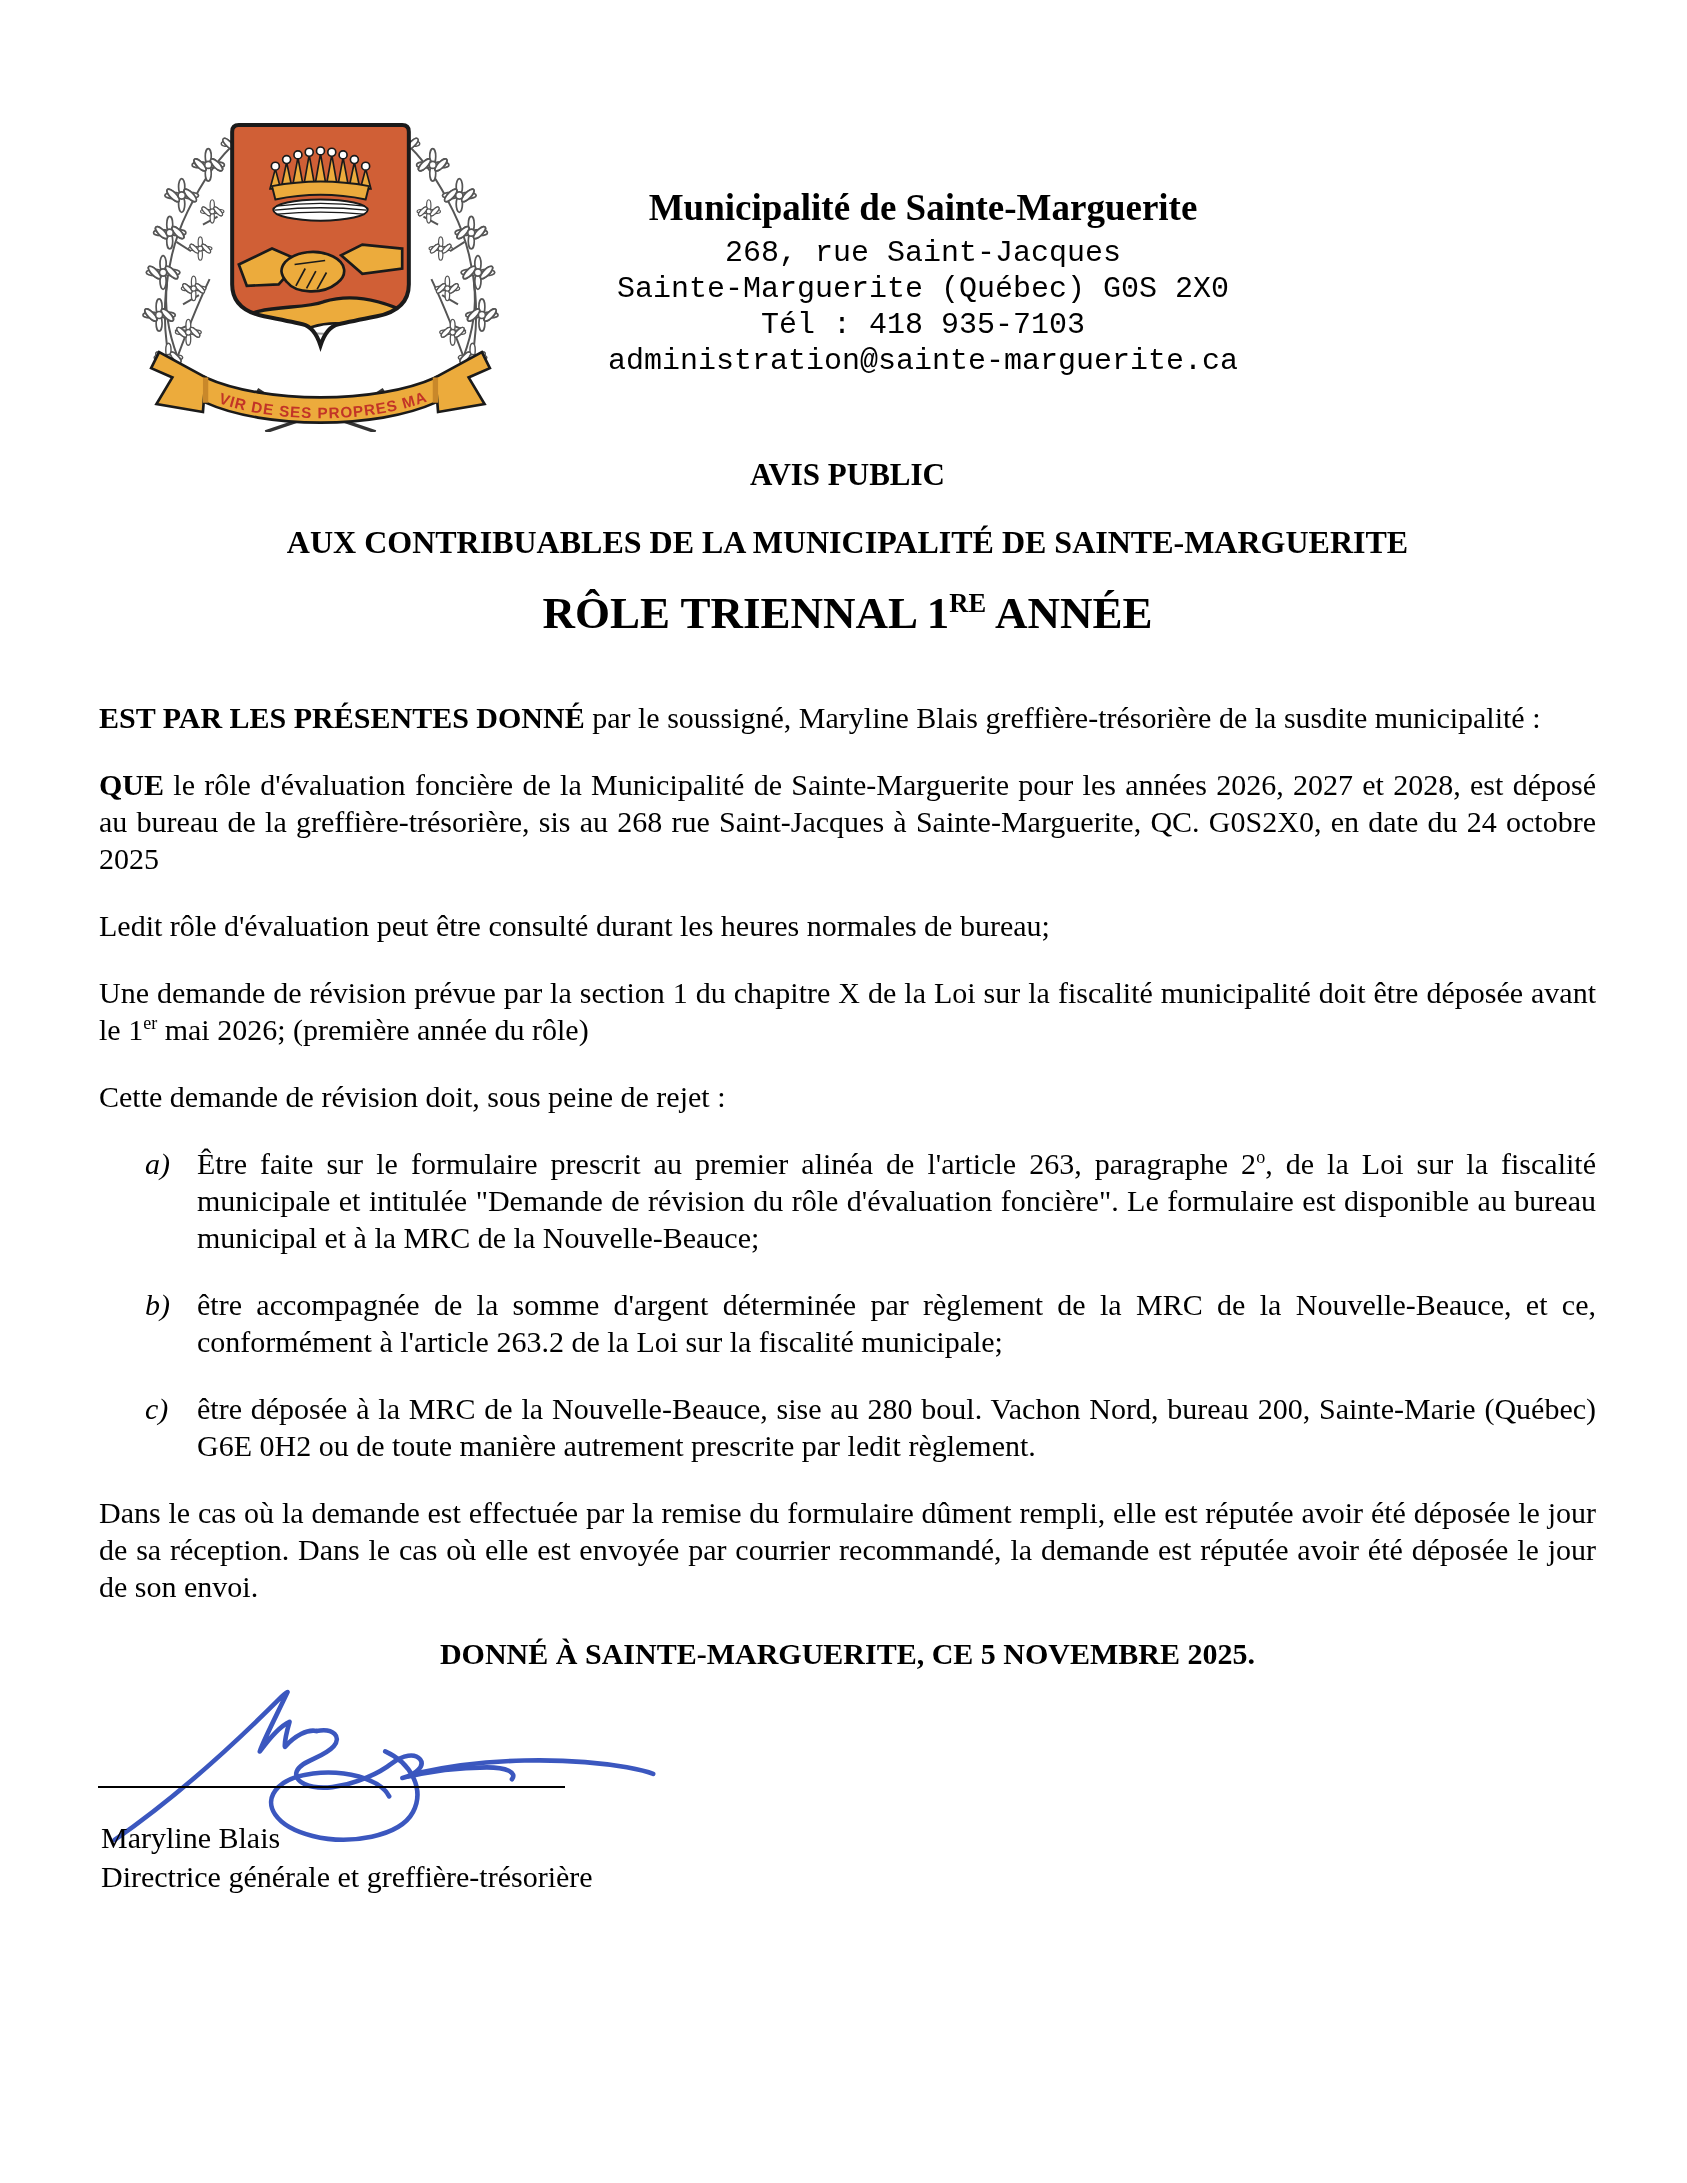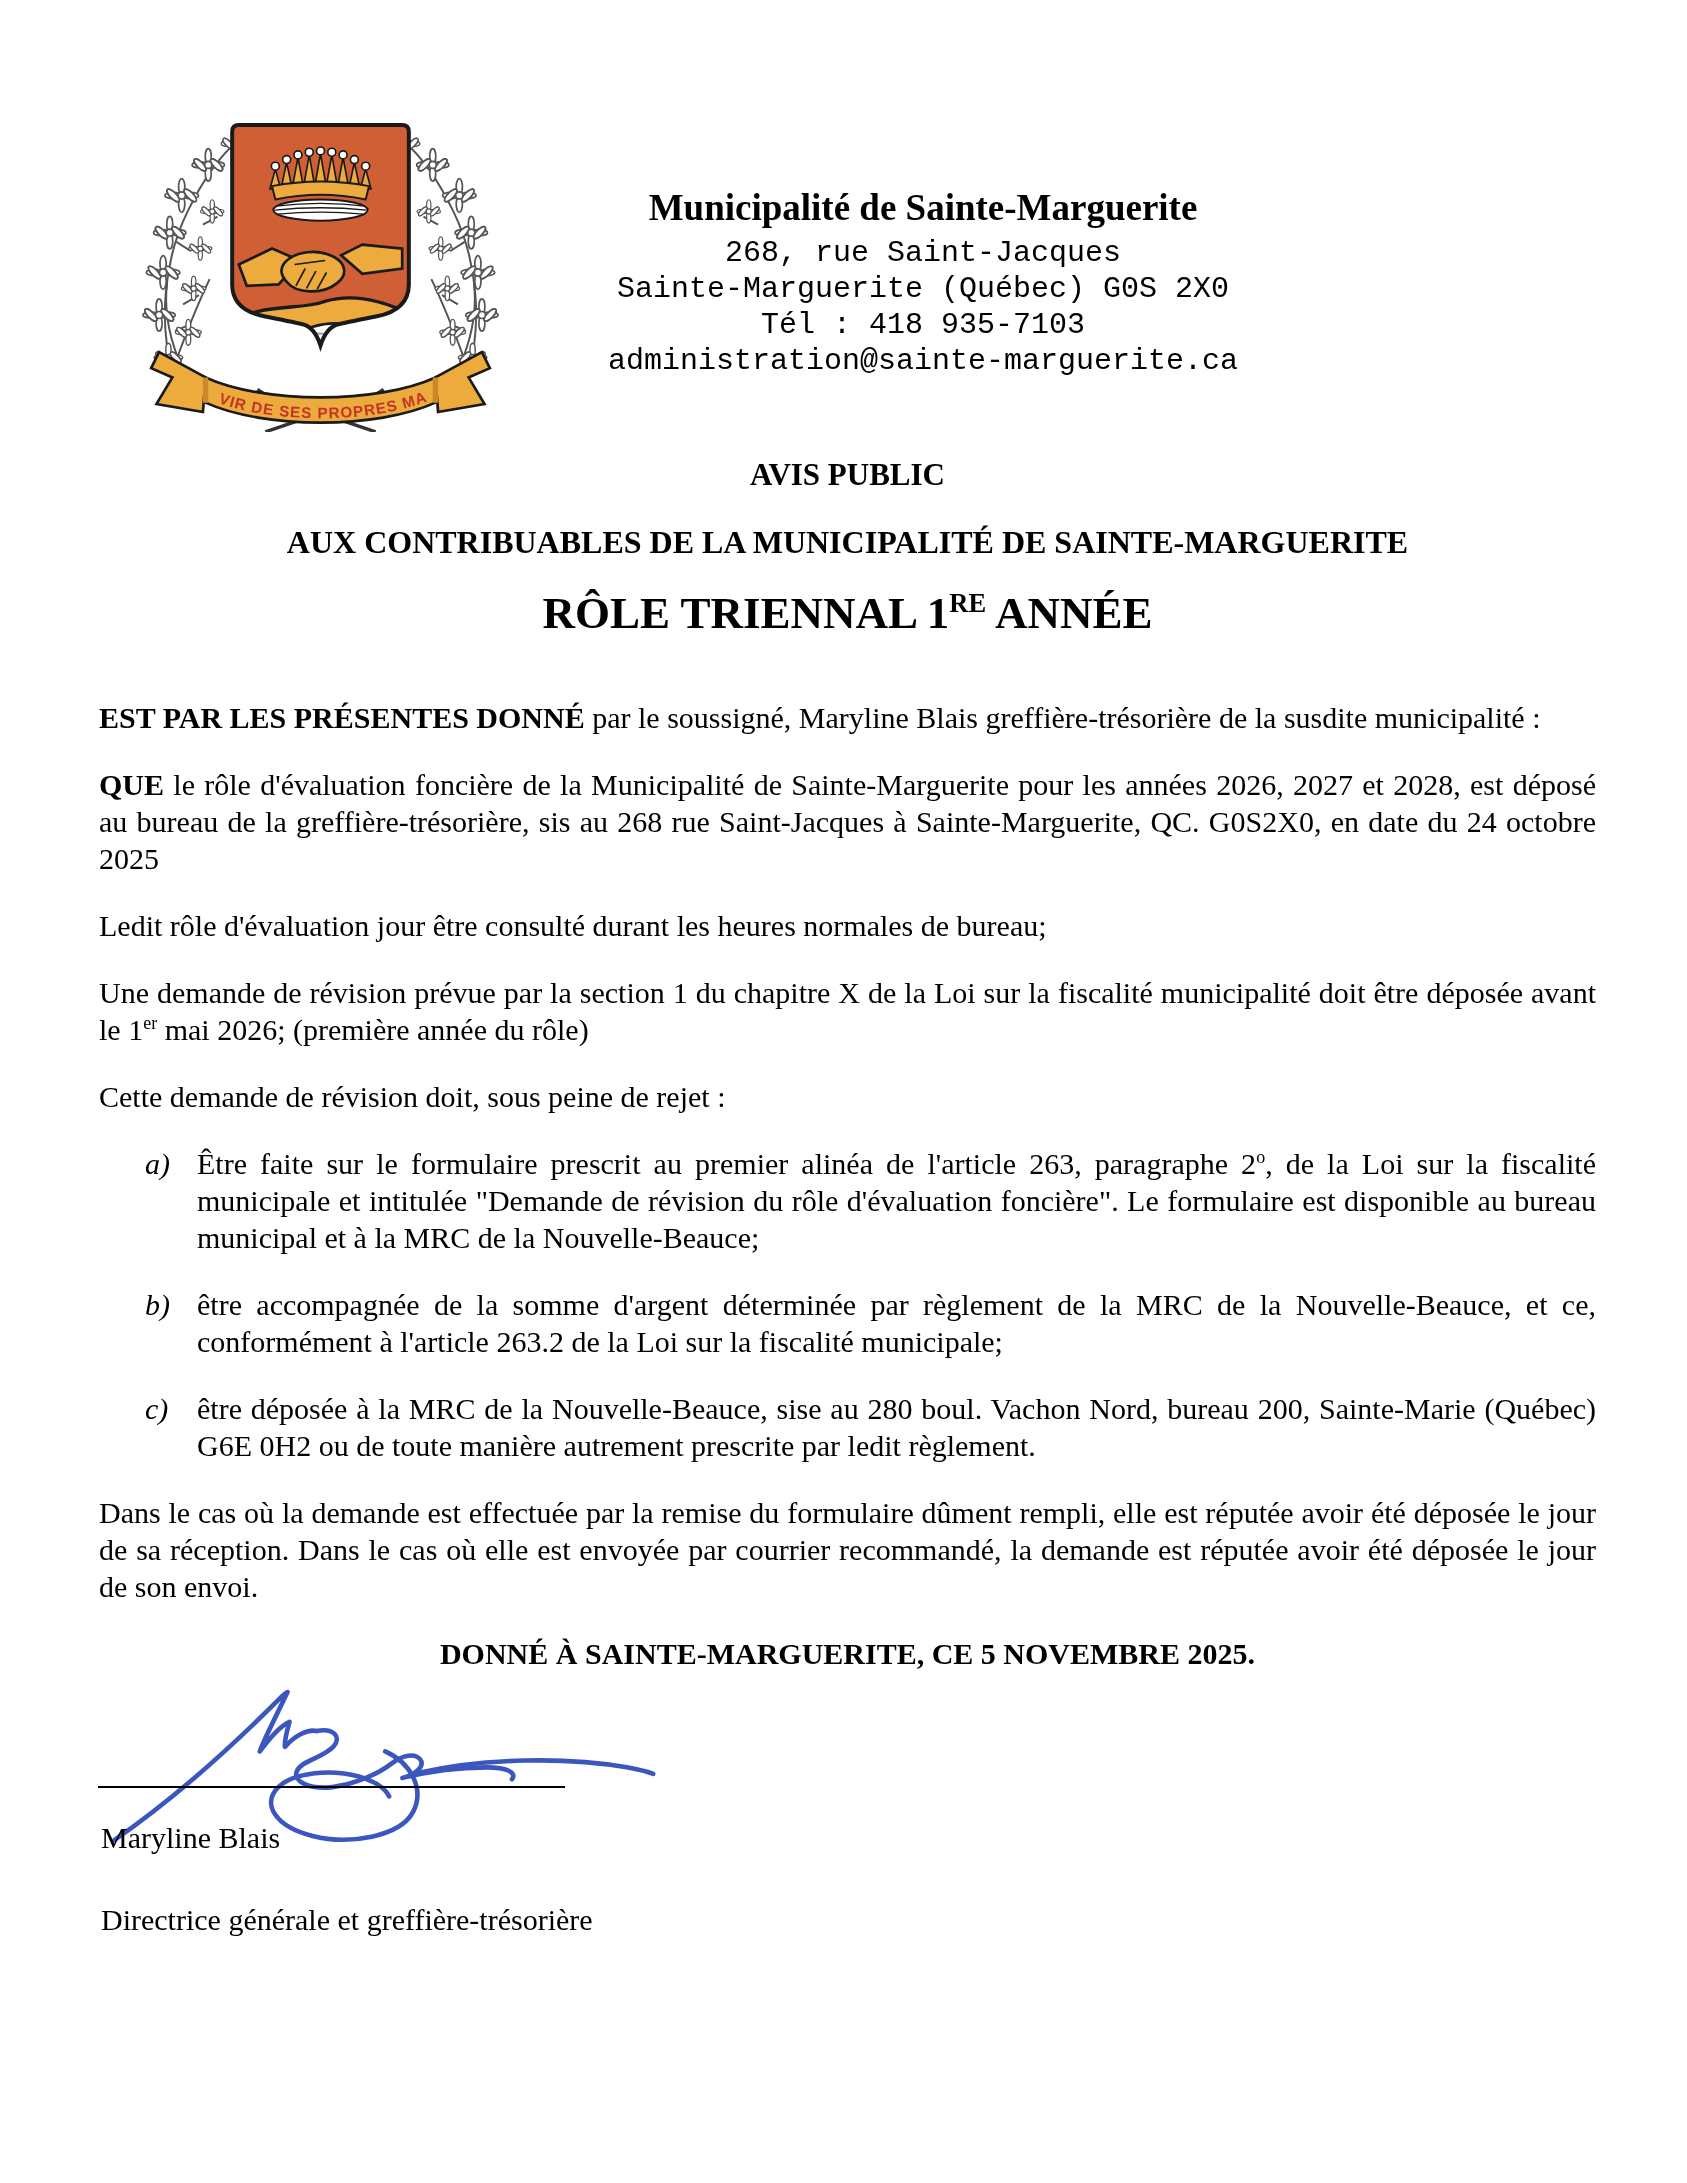--- a/index.html
+++ b/index.html
@@ -43,21 +43,21 @@
 
   .list-item { position:relative; padding-left:98px; margin:0 0 30px 0; }
   .list-marker { position:absolute; left:46px; top:0; font-style:italic; }
 
   .donne { font-weight:bold; text-align:center; }
 
   
   .sig-svg  { position:absolute; left:86px; top:1667px; width:609px; height:198px; }
   .sig-line { position:absolute; left:98px; top:1786px; width:467px; height:0; border-top:2px solid #000; }
   .sig-name { position:absolute; left:101px; top:1821px; font-size:30px; }
-  .sig-role { position:absolute; left:101px; top:1860px; font-size:30px;margin-top:43px; }
+  .sig-role { position:absolute; left:101px; top:1860px; font-size:30px; }
 </style>
 </head>
 <body>
 
 <div class="page">
 
   <svg class="crest" viewBox="0 0 670 492" xmlns="http://www.w3.org/2000/svg">
     <defs>
       <g id="daisy">
         <g fill="#ffffff" stroke="#555555" stroke-width="2">
@@ -189,21 +189,21 @@
 
   <div class="title-block t2">AUX CONTRIBUABLES DE LA MUNICIPALITÉ DE SAINTE-MARGUERITE</div>
   <div class="title-block t1">AVIS PUBLIC</div>
   <div class="title-block t3"><span>RÔLE TRIENNAL 1</span><span class="sup-big">RE</span><span> ANNÉE</span></div>
 
   <div class="content">
     <p class="single"><b>EST PAR LES PRÉSENTES DONNÉ</b><span> par le soussigné, Maryline Blais greffière-trésorière de la susdite municipalité :</span></p>
 
     <p><b>QUE</b><span> le rôle d'évaluation foncière de la Municipalité de Sainte-Marguerite pour les années 2026, 2027 et 2028, est déposé au bureau de la greffière-trésorière, sis au 268 rue Saint-Jacques à Sainte-Marguerite, QC. G0S2X0, en date du 24 octobre 2025</span></p>
 
-    <p class="single">Ledit rôle d'évaluation jour être consulté durant les heures normales de bureau;</p>
+    <p class="single">Ledit rôle d'évaluation peut être consulté durant les heures normales de bureau;</p>
 
     <p><span>Une demande de révision prévue par la section 1 du chapitre X de la Loi sur la fiscalité municipalité doit être déposée avant le 1</span><span class="sup">er</span><span> mai 2026; (première année du rôle)</span></p>
 
     <p class="single">Cette demande de révision doit, sous peine de rejet :</p>
 
     <div class="list-item">
       <span class="list-marker">a)</span>
       <span>Être faite sur le formulaire prescrit au premier alinéa de l'article 263, paragraphe 2</span><span class="sup">o</span><span>, de la Loi sur la fiscalité municipale et intitulée "Demande de révision du rôle d'évaluation foncière". Le formulaire est disponible au bureau municipal et à la MRC de la Nouvelle-Beauce;</span>
     </div>
 

